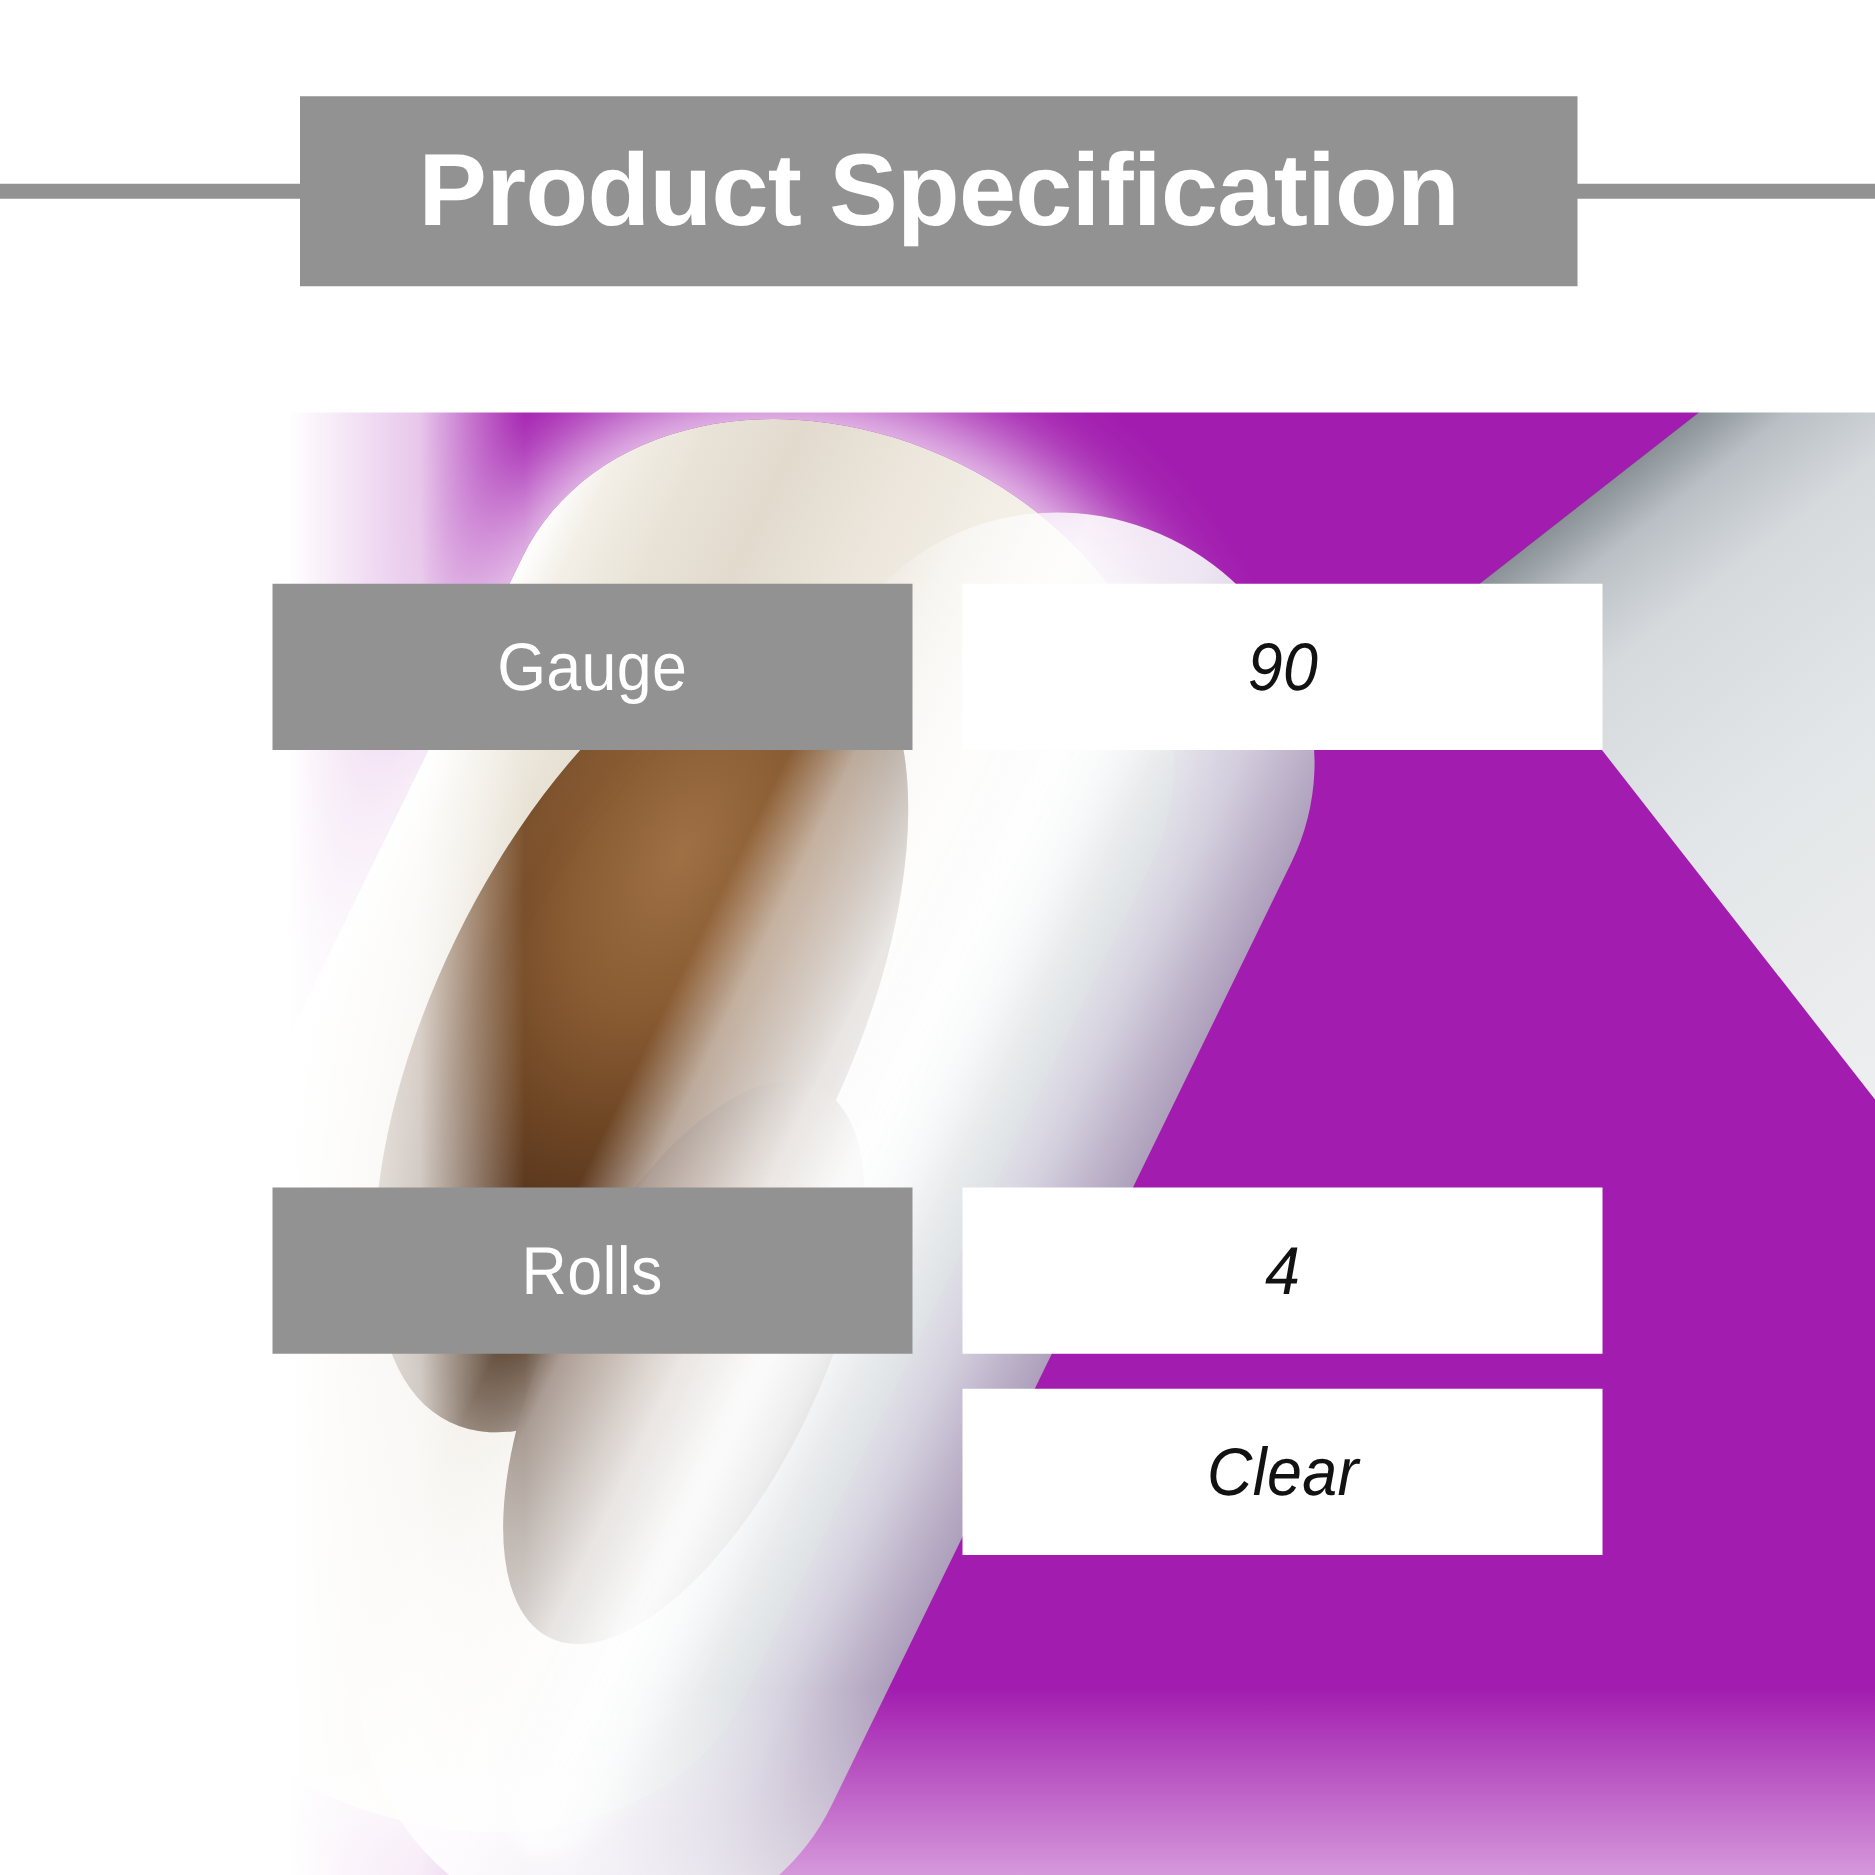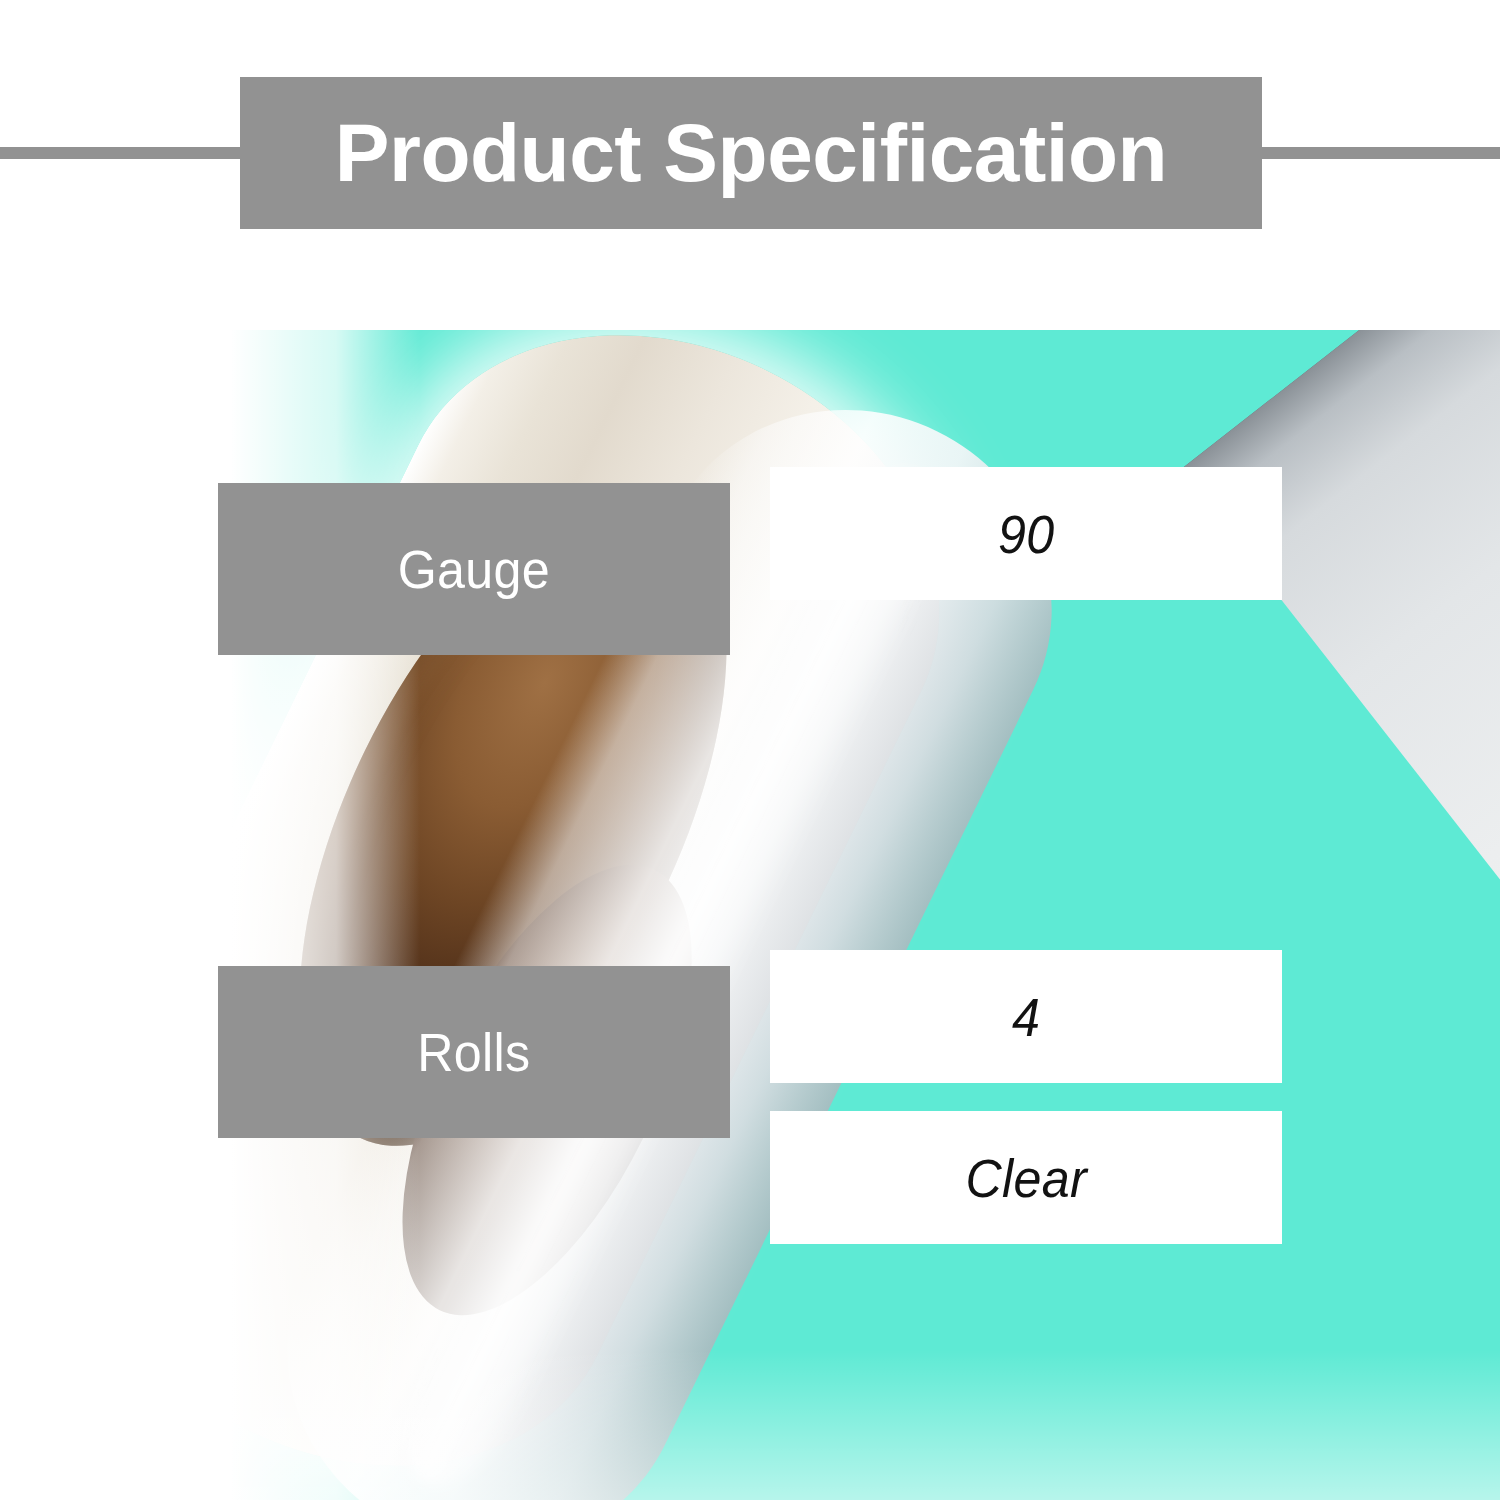--- a/index.html
+++ b/index.html
@@ -10,21 +10,21 @@
     height: 1500px;
     background: #ffffff;
     font-family: "Liberation Sans", sans-serif;
     overflow: hidden;
   }
 
   .canvas {
     position: relative;
     width: 1500px;
     height: 1500px;
-    background: #5eead4;
+    background: #a21caf;
     overflow: hidden;
     padding-left: 44px;
   }
 
   
   .photo-layer {
     position: absolute;
     inset: 0;
     overflow: hidden;
     z-index: 1;
@@ -252,23 +252,23 @@
   .spec-row {
     position: absolute;
     left: 0;
     width: 1500px;
     height: 133px;
   }
 
   .spec-label {
     position: absolute;
     left: 218px;
-    top: 16px;
+    top: 0;
     width: 512px;
-    height: 172px;
+    height: 133px;
     background: #929292;
     display: flex;
     align-items: center;
     justify-content: center;
   }
 
   .spec-label-text {
     color: #ffffff;
     font-family: "Liberation Sans", sans-serif;
     font-weight: 300;

